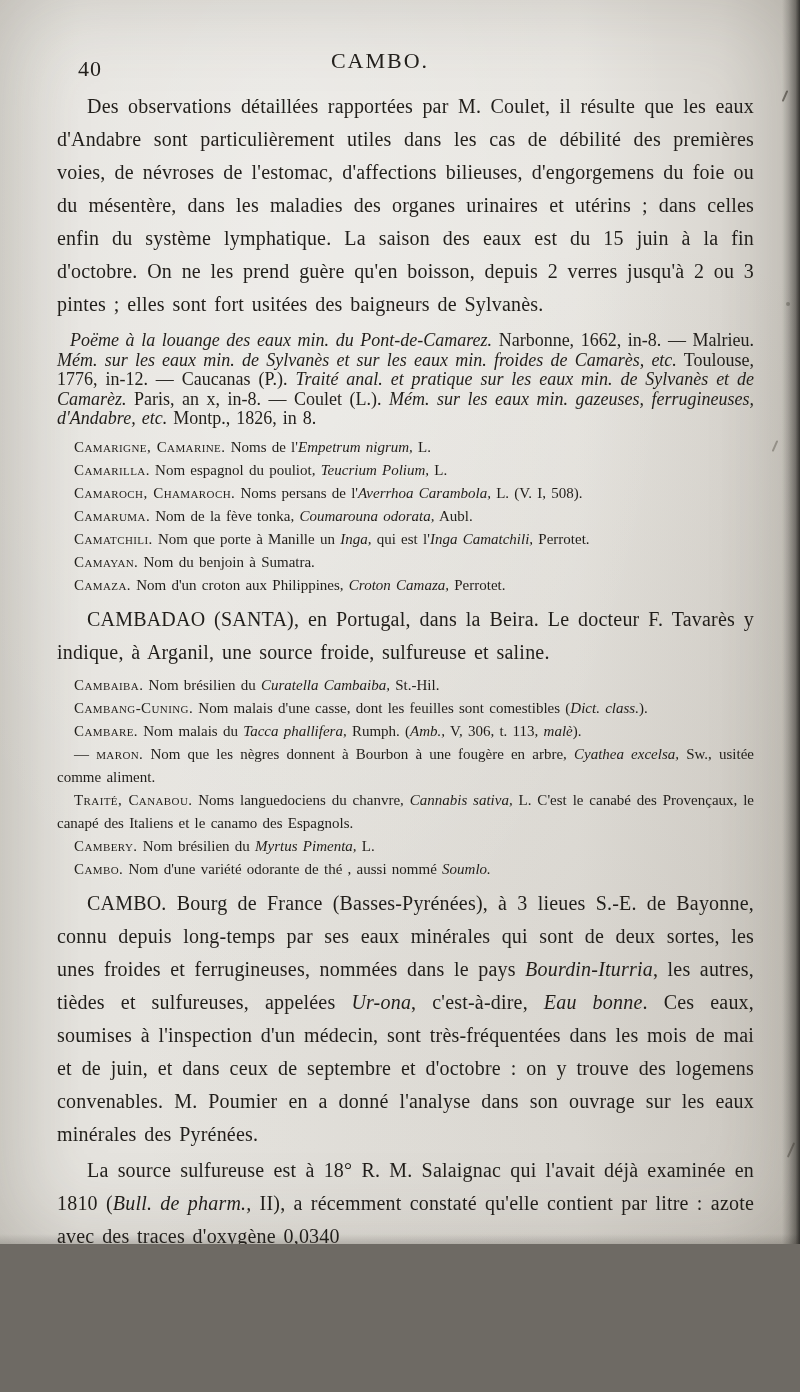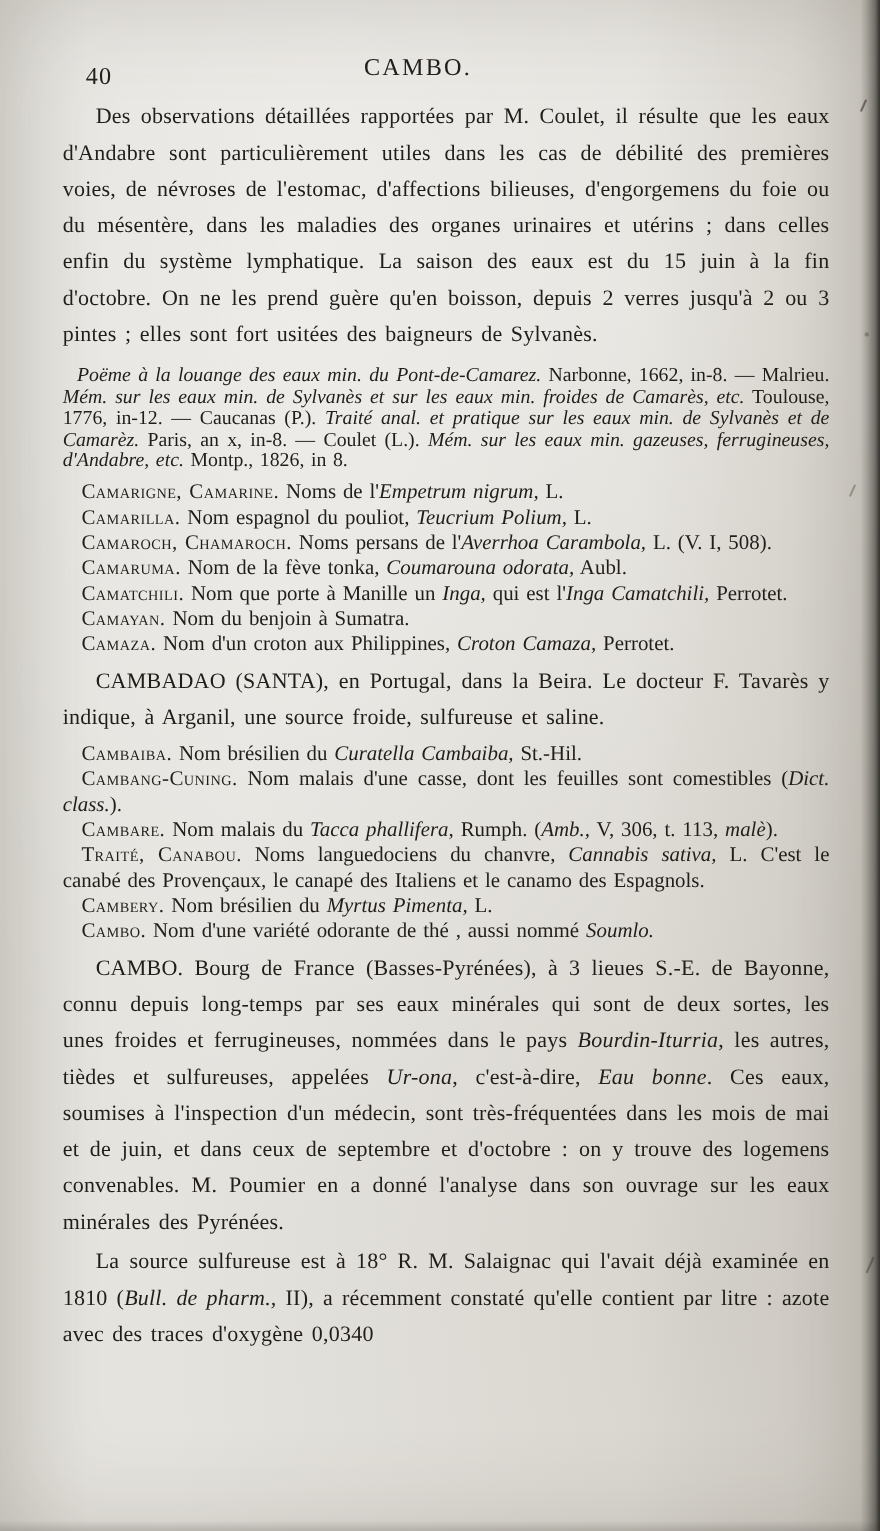--- a/index.html
+++ b/index.html
@@ -2,21 +2,21 @@
 <html lang="fr"><head>
 <meta charset="utf-8">
 <style>
   * { margin: 0; padding: 0; box-sizing: border-box; }
   html, body { background: #6e6a64; }
   body { font-family: "Liberation Serif", "DejaVu Serif", serif; }
 
   .page {
     position: relative;
     width: 800px;
-    height: 1392px;
+    height: 1244px;
     margin: 0 auto;
     overflow: hidden;
     color: #23201c;
     background:
       radial-gradient(ellipse at 35% 18%, rgba(255,255,255,0.30), rgba(255,255,255,0) 55%),
       radial-gradient(ellipse at 80% 85%, rgba(120,110,95,0.14), rgba(120,110,95,0) 55%),
       linear-gradient(to right, #d9d7d1 0%, #e5e3de 10%, #e7e5e0 72%, #dbd8d2 90%, #cbc8c1 100%);
     box-shadow: inset 0 0 90px rgba(85,76,62,0.22);
   }
 
@@ -65,21 +65,21 @@
     font-size: 18px;
     line-height: 19.5px;
     text-align: justify;
     text-indent: 13px;
     word-spacing: 1.5px;
     margin-top: 10px;
     margin-bottom: 7px;
   }
 
   .entry {
-    font-size: 19px;
+    font-size: 15px;
     line-height: 23px;
     text-align: justify;
     text-indent: 17px;
     word-spacing: 1.5px;
   }
 
   .entry + .para { margin-top: 6px; }
   .para + .entry { margin-top: 5px; }
 
   .s-n  { font-style: normal; }
@@ -103,20 +103,21 @@
       <p class="entry"><span class="s-sc">Camarilla.</span><span class="s-n"> Nom espagnol du pouliot, </span><span class="s-i">Teucrium Polium,</span><span class="s-n"> L.</span></p>
       <p class="entry"><span class="s-sc">Camaroch, Chamaroch.</span><span class="s-n"> Noms persans de l'</span><span class="s-i">Averrhoa Carambola,</span><span class="s-n"> L. (V. I, 508).</span></p>
       <p class="entry"><span class="s-sc">Camaruma.</span><span class="s-n"> Nom de la fève tonka, </span><span class="s-i">Coumarouna odorata,</span><span class="s-n"> Aubl.</span></p>
       <p class="entry"><span class="s-sc">Camatchili.</span><span class="s-n"> Nom que porte à Manille un </span><span class="s-i">Inga,</span><span class="s-n"> qui est l'</span><span class="s-i">Inga Camatchili,</span><span class="s-n"> Perrotet.</span></p>
       <p class="entry"><span class="s-sc">Camayan.</span><span class="s-n"> Nom du benjoin à Sumatra.</span></p>
       <p class="entry"><span class="s-sc">Camaza.</span><span class="s-n"> Nom d'un croton aux Philippines, </span><span class="s-i">Croton Camaza,</span><span class="s-n"> Perrotet.</span></p>
       <p class="para"><span class="s-n">CAMBADAO (SANTA), en Portugal, dans la Beira. Le docteur F. Tavarès y indique, à Arganil, une source froide, sulfureuse et saline.</span></p>
       <p class="entry"><span class="s-sc">Cambaiba.</span><span class="s-n"> Nom brésilien du </span><span class="s-i">Curatella Cambaiba,</span><span class="s-n"> St.-Hil.</span></p>
       <p class="entry"><span class="s-sc">Cambang-Cuning.</span><span class="s-n"> Nom malais d'une casse, dont les feuilles sont comestibles (</span><span class="s-i">Dict. class.</span><span class="s-n">).</span></p>
       <p class="entry"><span class="s-sc">Cambare.</span><span class="s-n"> Nom malais du </span><span class="s-i">Tacca phallifera</span><span class="s-n">, Rumph. (</span><span class="s-i">Amb.,</span><span class="s-n"> V, 306, t. 113, </span><span class="s-i">malè</span><span class="s-n">).</span></p>
+      <p class="entry"><span class="s-n">—  </span><span class="s-sc">maron.</span><span class="s-n"> Nom que les nègres donnent à Bourbon à une fougère en arbre, </span><span class="s-i">Cyathea excelsa,</span><span class="s-n"> Sw., usitée comme aliment.</span></p>
       <p class="entry"><span class="s-sc">Traité, Canabou.</span><span class="s-n"> Noms languedociens du chanvre, </span><span class="s-i">Cannabis sativa,</span><span class="s-n"> L. C'est le canabé des Provençaux, le canapé des Italiens et le canamo des Espagnols.</span></p>
       <p class="entry"><span class="s-sc">Cambery.</span><span class="s-n"> Nom brésilien du </span><span class="s-i">Myrtus Pimenta,</span><span class="s-n"> L.</span></p>
       <p class="entry"><span class="s-sc">Cambo.</span><span class="s-n"> Nom d'une variété odorante de thé , aussi nommé </span><span class="s-i">Soumlo.</span></p>
       <p class="para"><span class="s-n">CAMBO. Bourg de France (Basses-Pyrénées), à 3 lieues S.-E. de Bayonne, connu depuis long-temps par ses eaux minérales qui sont de deux sortes, les unes froides et ferrugineuses, nommées dans le pays </span><span class="s-i">Bourdin-Iturria</span><span class="s-n">, les autres, tièdes et sulfureuses, appelées </span><span class="s-i">Ur-ona</span><span class="s-n">, c'est-à-dire, </span><span class="s-i">Eau bonne</span><span class="s-n">. Ces eaux, soumises à l'inspection d'un médecin, sont très-fréquentées dans les mois de mai et de juin, et dans ceux de septembre et d'octobre : on y trouve des logemens convenables. M. Poumier en a donné l'analyse dans son ouvrage sur les eaux minérales des Pyrénées.</span></p>
       <p class="para"><span class="s-n">La source sulfureuse est à 18° R. M. Salaignac qui l'avait déjà examinée en 1810 (</span><span class="s-i">Bull. de pharm.,</span><span class="s-n"> II), a récemment constaté qu'elle contient par litre : azote avec des traces d'oxygène 0,0340</span></p>
     </div>
 
   <div class="edge-right"></div>
   <div class="edge-bottom"></div>
 

